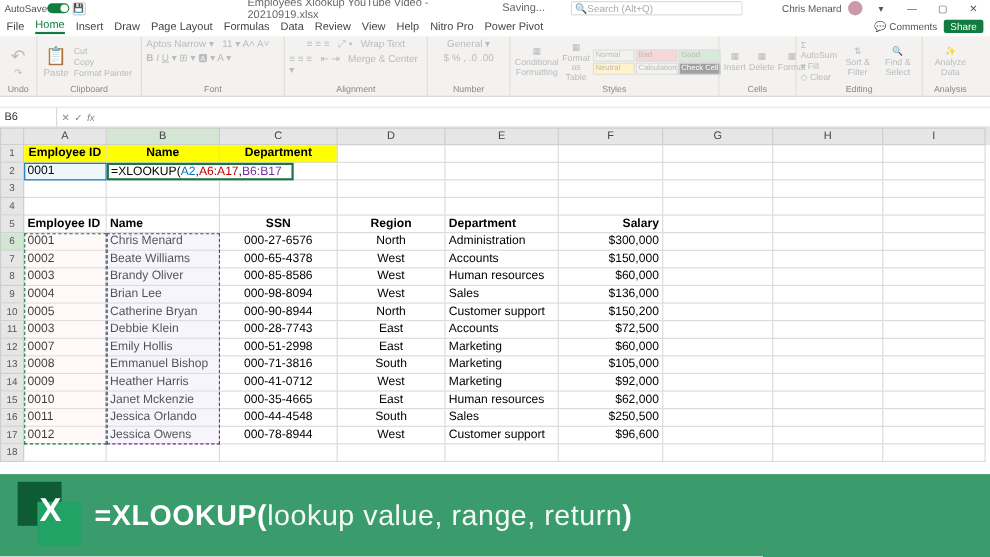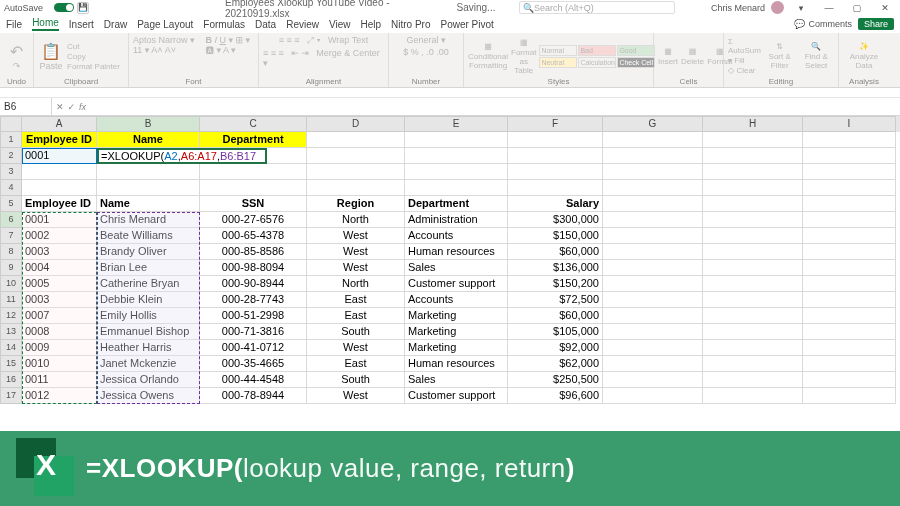--- a/index.html
+++ b/index.html
@@ -1,20 +1,20 @@
 <!DOCTYPE html>
 <html><head>
 <meta charset="utf-8">
 <style>
 * { box-sizing: border-box; margin: 0; padding: 0; font-family: "Segoe UI", Arial, sans-serif; }
 body { width: 900px; height: 506px; background: #fff; overflow: hidden; position: relative; font-size: 11px; }
 
 
 .titlebar { height: 15px; background: #fff; display: flex; align-items: center; padding: 0 4px; font-size: 9px; color: #555; }
-.autosave { display: flex; align-items: center; gap: 11px; }
+.autosave { display: flex; align-items: center; gap: 0; }
 .toggle { width: 20px; height: 9px; background: #107c41; border-radius: 5px; position: relative; }
 .toggle::after { content: ""; position: absolute; right: 1px; top: 1px; width: 7px; height: 7px; background: #fff; border-radius: 50%; }
 .qat-btn { width: 12px; height: 12px; border: 1px solid #ccc; border-radius: 2px; margin-left: 3px; display: flex; align-items: center; justify-content: center; font-size: 8px; color: #888; }
 .title-center { position: absolute; left: 50%; transform: translateX(-50%); display: flex; align-items: center; gap: 2px; }
 .filename { font-size: 10px; color: #666; }
 .search-box { width: 160px; height: 13px; border: 1px solid #ddd; border-radius: 2px; font-size: 9px; color: #aaa; padding-left: 14px; position: relative; display: flex; align-items: center; }
 .title-right { margin-left: auto; display: flex; align-items: center; gap: 6px; }
 .avatar { width: 13px; height: 13px; border-radius: 50%; background: #c9a; }
 .win-btn { width: 22px; height: 13px; display: flex; align-items: center; justify-content: center; color: #555; font-size: 9px; }
 
@@ -139,21 +139,21 @@
       <div class="big-btn"><span class="ic">📋</span><span>Paste</span></div>
       <div class="small-stack">
         <span>Cut</span>
         <span>Copy</span>
         <span>Format Painter</span>
       </div>
     </div>
     <div class="glabel">Clipboard</div>
   </div>
   <div class="rgroup" style="width:130px">
-    <div class="gbody" style="flex-direction:row;align-items:flex-start;gap:2px">
+    <div class="gbody" style="flex-direction:column;align-items:flex-start;gap:2px">
       <div>Aptos Narrow ▾ &nbsp; 11 ▾ A˄ A˅</div>
       <div><b>B</b> <i>I</i> <u>U</u> ▾ ⊞ ▾ 🅰 ▾ A ▾</div>
     </div>
     <div class="glabel">Font</div>
   </div>
   <div class="rgroup" style="width:130px">
     <div class="gbody" style="flex-direction:column;gap:2px">
       <div>≡ ≡ ≡ &nbsp; ⤢ ▾ &nbsp; <span>Wrap Text</span></div>
       <div>≡ ≡ ≡ &nbsp; ⇤ ⇥ &nbsp; <span>Merge &amp; Center</span> ▾</div>
     </div>
@@ -455,20 +455,32 @@
         <div class="cell colA" style="width: 75px;">0012</div>
         <div class="cell colB" style="width: 103px;">Jessica Owens</div>
         <div class="cell colC center" style="width: 107px;">000-78-8944</div>
         <div class="cell colD center" style="width: 98px;">West</div>
         <div class="cell colE" style="width: 103px;">Customer support</div>
         <div class="cell colF num" style="width: 95px;">$96,600</div>
         <div class="cell colG" style="width: 100px;"></div>
         <div class="cell colH" style="width: 100px;"></div>
         <div class="cell colI" style="width: 93px;"></div>
       </div>
+      <div class="row">
+        <div class="rowh">18</div>
+        <div class="cell colA" style="width: 75px;"></div>
+        <div class="cell colB" style="width: 103px;"></div>
+        <div class="cell colC" style="width: 107px;"></div>
+        <div class="cell colD" style="width: 98px;"></div>
+        <div class="cell colE" style="width: 103px;"></div>
+        <div class="cell colF" style="width: 95px;"></div>
+        <div class="cell colG" style="width: 100px;"></div>
+        <div class="cell colH" style="width: 100px;"></div>
+        <div class="cell colI" style="width: 93px;"></div>
+      </div>
     </div>
 
   <div class="active-cell formula-color" style="left:97px;top:32px;width:170px;height:16px">
     <span>=XLOOKUP(</span>
       <span class="p1">A2</span>
       <span>,</span>
       <span class="p2">A6:A17</span>
       <span>,</span>
       <span class="p3">B6:B17</span>
   </div>

